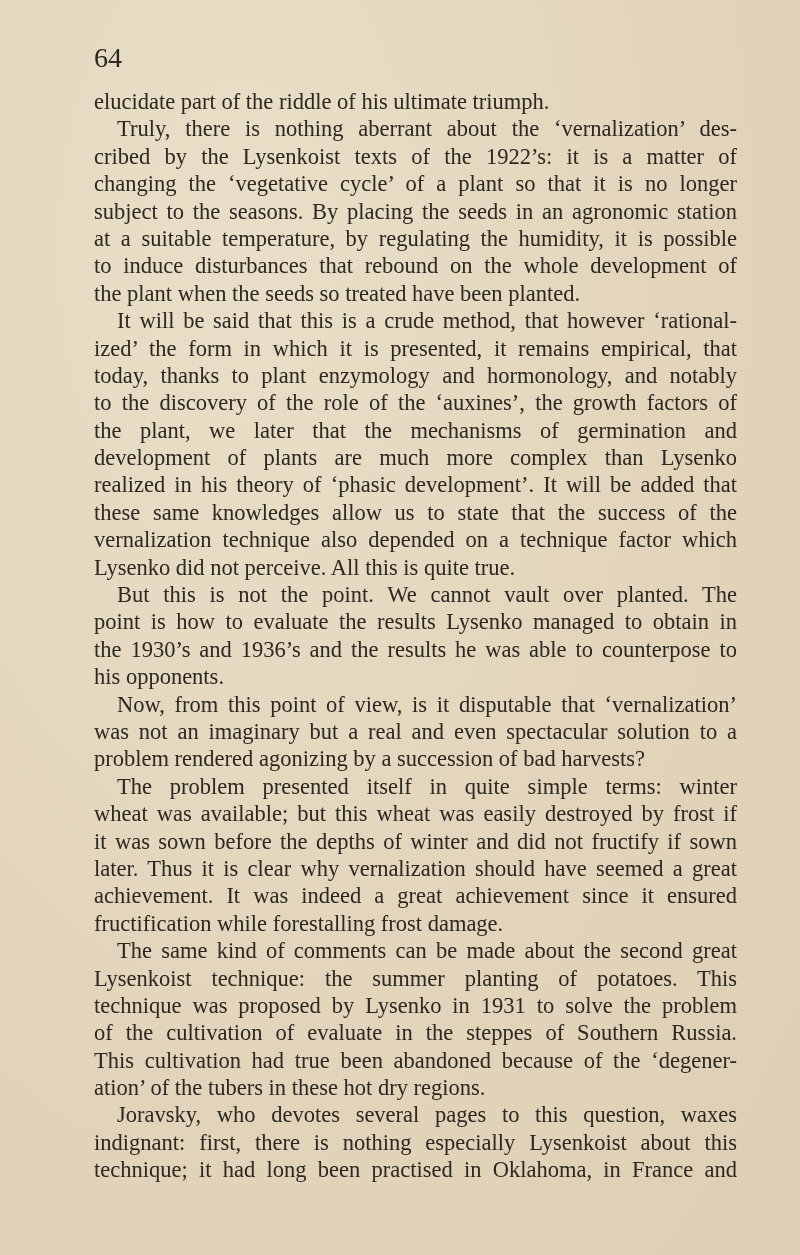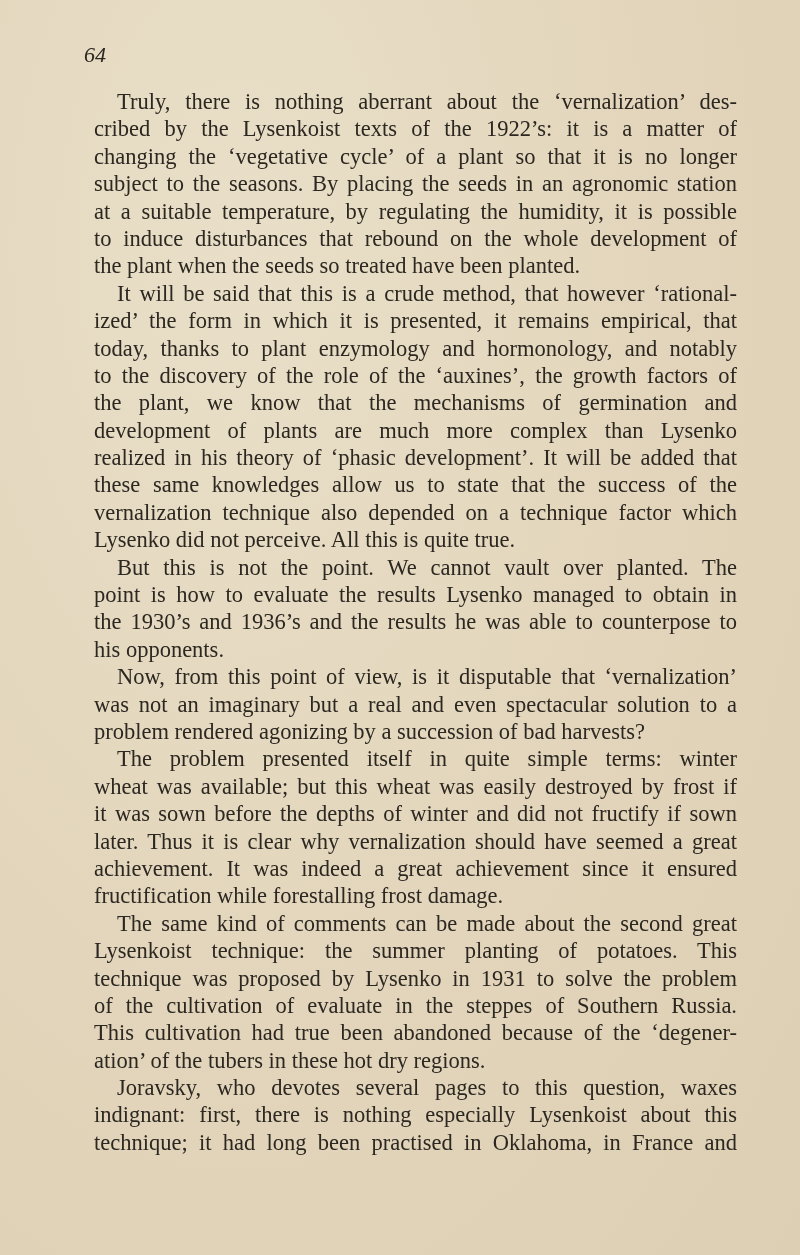--- a/index.html
+++ b/index.html
@@ -18,24 +18,23 @@
   }
   .page {
     position: absolute;
     left: 0;
     top: 0;
     width: 800px;
     height: 1255px;
   }
   .page-number {
     position: absolute;
-    left: 84px;
+    left: 94px;
     top: 42px;
-    font-size: 22px;
-    font-style: italic;
+    font-size: 28px;
     letter-spacing: 0px;
   }
   .text-block {
     position: absolute;
     left: 94px;
     top: 88px;
     width: 643px;
   }
   .line {
     height: 27.4px;
@@ -52,32 +51,33 @@
   .line.indent {
     padding-left: 23px;
   }
 </style>
 </head>
 <body>
 
 <div class="page">
   <div class="page-number">64</div>
   <div class="text-block" id="text-block">
+      <div class="line last">elucidate part of the riddle of his ultimate triumph.</div>
       <div class="line indent">Truly, there is nothing aberrant about the ‘vernalization’ des-</div>
       <div class="line">cribed by the Lysenkoist texts of the 1922’s: it is a matter of</div>
       <div class="line">changing the ‘vegetative cycle’ of a plant so that it is no longer</div>
       <div class="line">subject to the seasons. By placing the seeds in an agronomic station</div>
       <div class="line">at a suitable temperature, by regulating the humidity, it is possible</div>
       <div class="line">to induce disturbances that rebound on the whole development of</div>
       <div class="line last">the plant when the seeds so treated have been planted.</div>
       <div class="line indent">It will be said that this is a crude method, that however ‘rational-</div>
       <div class="line">ized’ the form in which it is presented, it remains empirical, that</div>
       <div class="line">today, thanks to plant enzymology and hormonology, and notably</div>
       <div class="line">to the discovery of the role of the ‘auxines’, the growth factors of</div>
-      <div class="line">the plant, we know that the mechanisms of germination and</div>
+      <div class="line">the plant, we later that the mechanisms of germination and</div>
       <div class="line">development of plants are much more complex than Lysenko</div>
       <div class="line">realized in his theory of ‘phasic development’. It will be added that</div>
       <div class="line">these same knowledges allow us to state that the success of the</div>
       <div class="line">vernalization technique also depended on a technique factor which</div>
       <div class="line last">Lysenko did not perceive. All this is quite true.</div>
       <div class="line indent">But this is not the point. We cannot vault over planted. The</div>
       <div class="line">point is how to evaluate the results Lysenko managed to obtain in</div>
       <div class="line">the 1930’s and 1936’s and the results he was able to counterpose to</div>
       <div class="line last">his opponents.</div>
       <div class="line indent">Now, from this point of view, is it disputable that ‘vernalization’</div>

